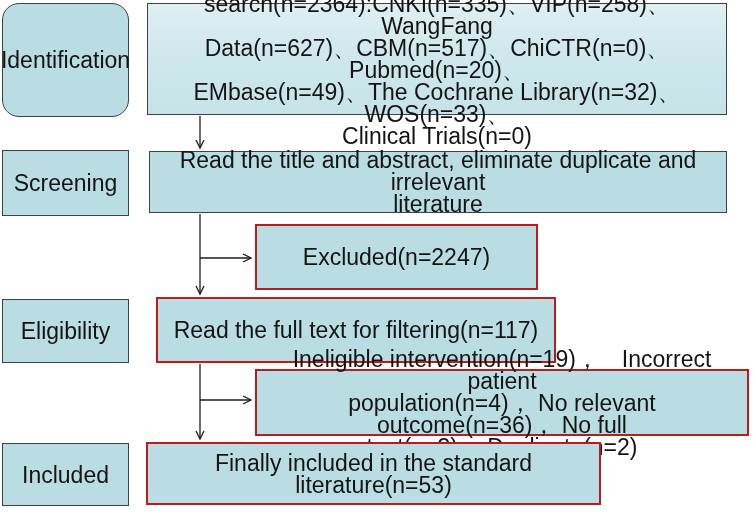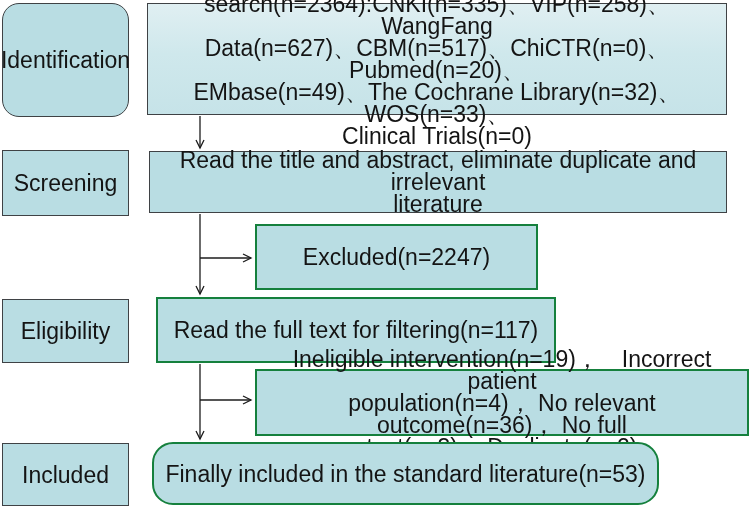--- a/index.html
+++ b/index.html
@@ -22,21 +22,21 @@
     display: flex;
     align-items: center;
     justify-content: center;
     text-align: center;
     background: #b9dde3;
     font-size: 23px;
     line-height: 22px;
     white-space: pre-line;
   }
   .b1 { border: 1.5px solid #3f4245; }
-  .b2 { border: 2px solid #15803d; }
+  .b2 { border: 2px solid #b91c1c; }
   .grad {
     background: linear-gradient(180deg, #e0eff2 0%, #cfe8ec 45%, #c6e3e8 100%);
   }
   .arrows {
     position: absolute;
     left: 0;
     top: 0;
     pointer-events: none;
   }
 </style>
@@ -63,21 +63,21 @@
 literature</div>
 
   <div class="box b2" style="left:255px; top:224px; width:283px; height:66px;">Excluded(n=2247)</div>
 
   <div class="box b2" style="left:156px; top:297px; width:400px; height:66px;">Read the full text for filtering(n=117)</div>
 
   <div class="box b2" style="left:255px; top:369px; width:494px; height:67px; padding:0 12px;">Ineligible intervention(n=19)，  Incorrect patient
 population(n=4)， No relevant outcome(n=36)， No full
 text(n=3)， Duplicate(n=2)</div>
 
-  <div class="box b2" style="left:152px; top:442px; width:507px; height:63px;border-radius:21px;">Finally included in the standard literature(n=53)</div>
+  <div class="box b2" style="left:146px; top:442px; width:455px; height:63px;">Finally included in the standard literature(n=53)</div>
 
   <svg class="arrows" width="753" height="512" viewBox="0 0 753 512">
     <defs>
       <marker id="arr" markerWidth="14" markerHeight="14" refX="9" refY="5" orient="auto" markerUnits="userSpaceOnUse">
         <path d="M1,1 L9,5 L1,9" fill="none" stroke="#1c1c1c" stroke-width="1.3"></path>
       </marker>
     </defs>
     <line x1="200" y1="116" x2="200" y2="148" stroke="#1c1c1c" stroke-width="1.3" marker-end="url(#arr)"></line>
     <line x1="200" y1="214" x2="200" y2="294" stroke="#1c1c1c" stroke-width="1.3" marker-end="url(#arr)"></line>
     <line x1="200" y1="258" x2="251" y2="258" stroke="#1c1c1c" stroke-width="1.3" marker-end="url(#arr)"></line>

